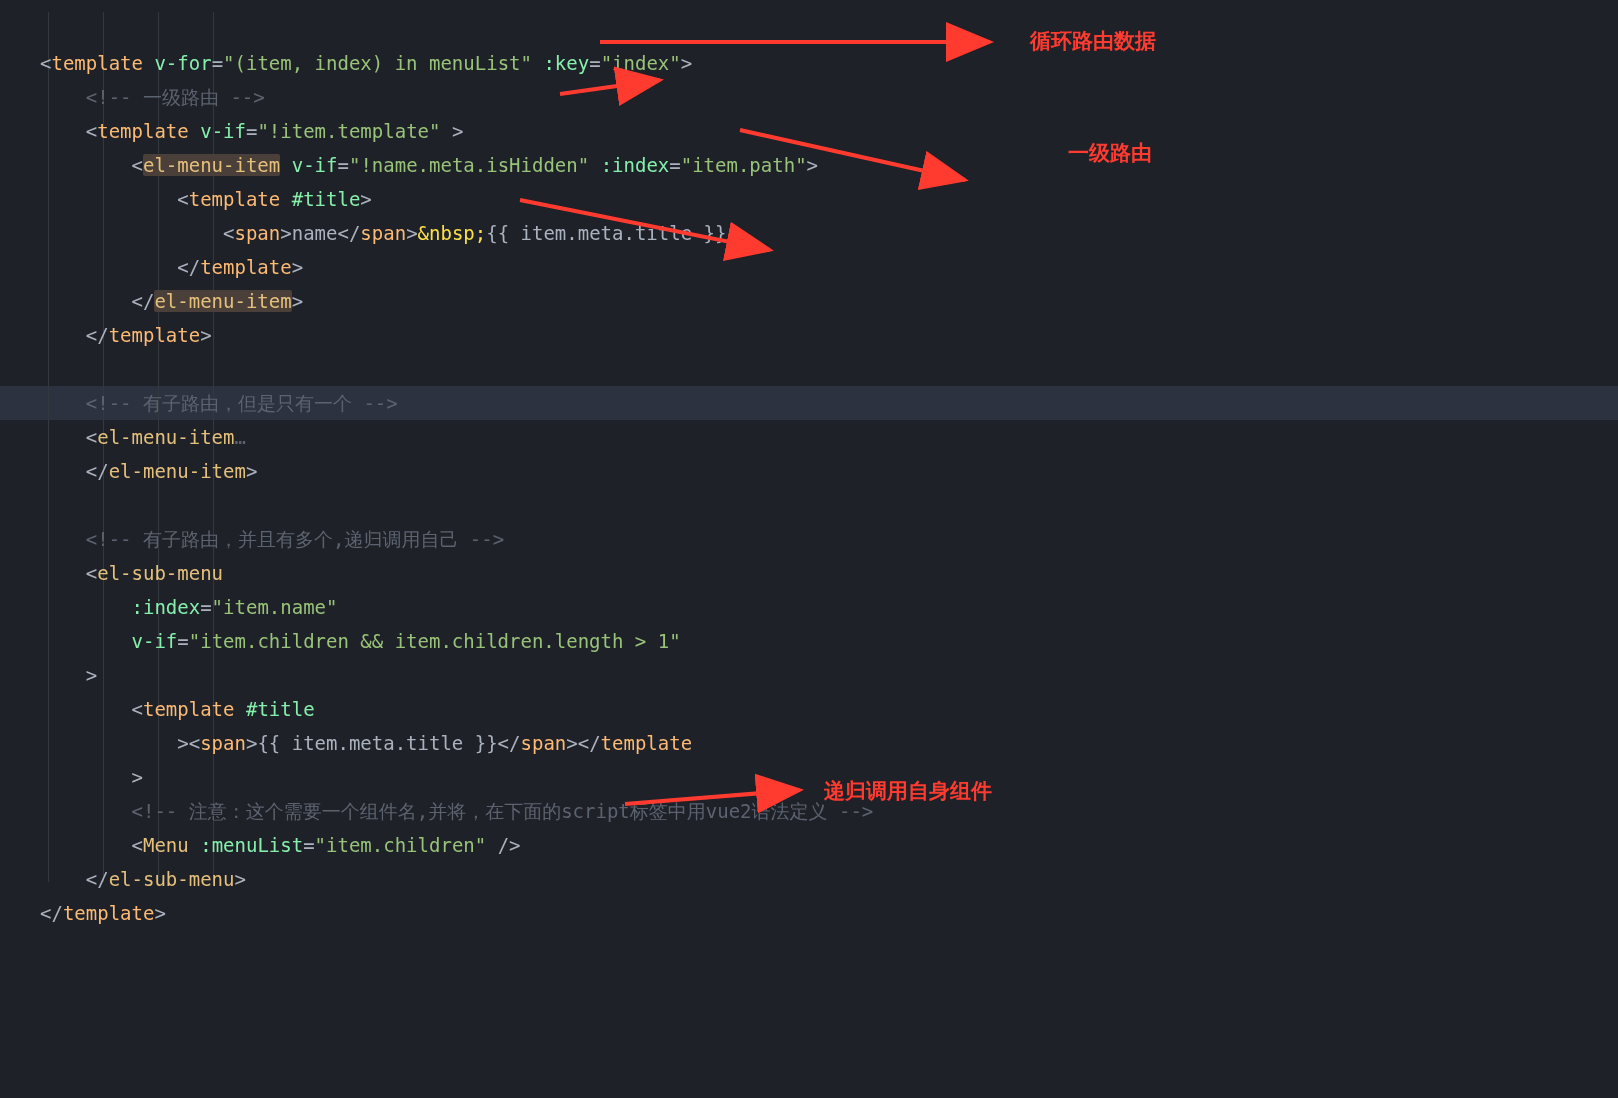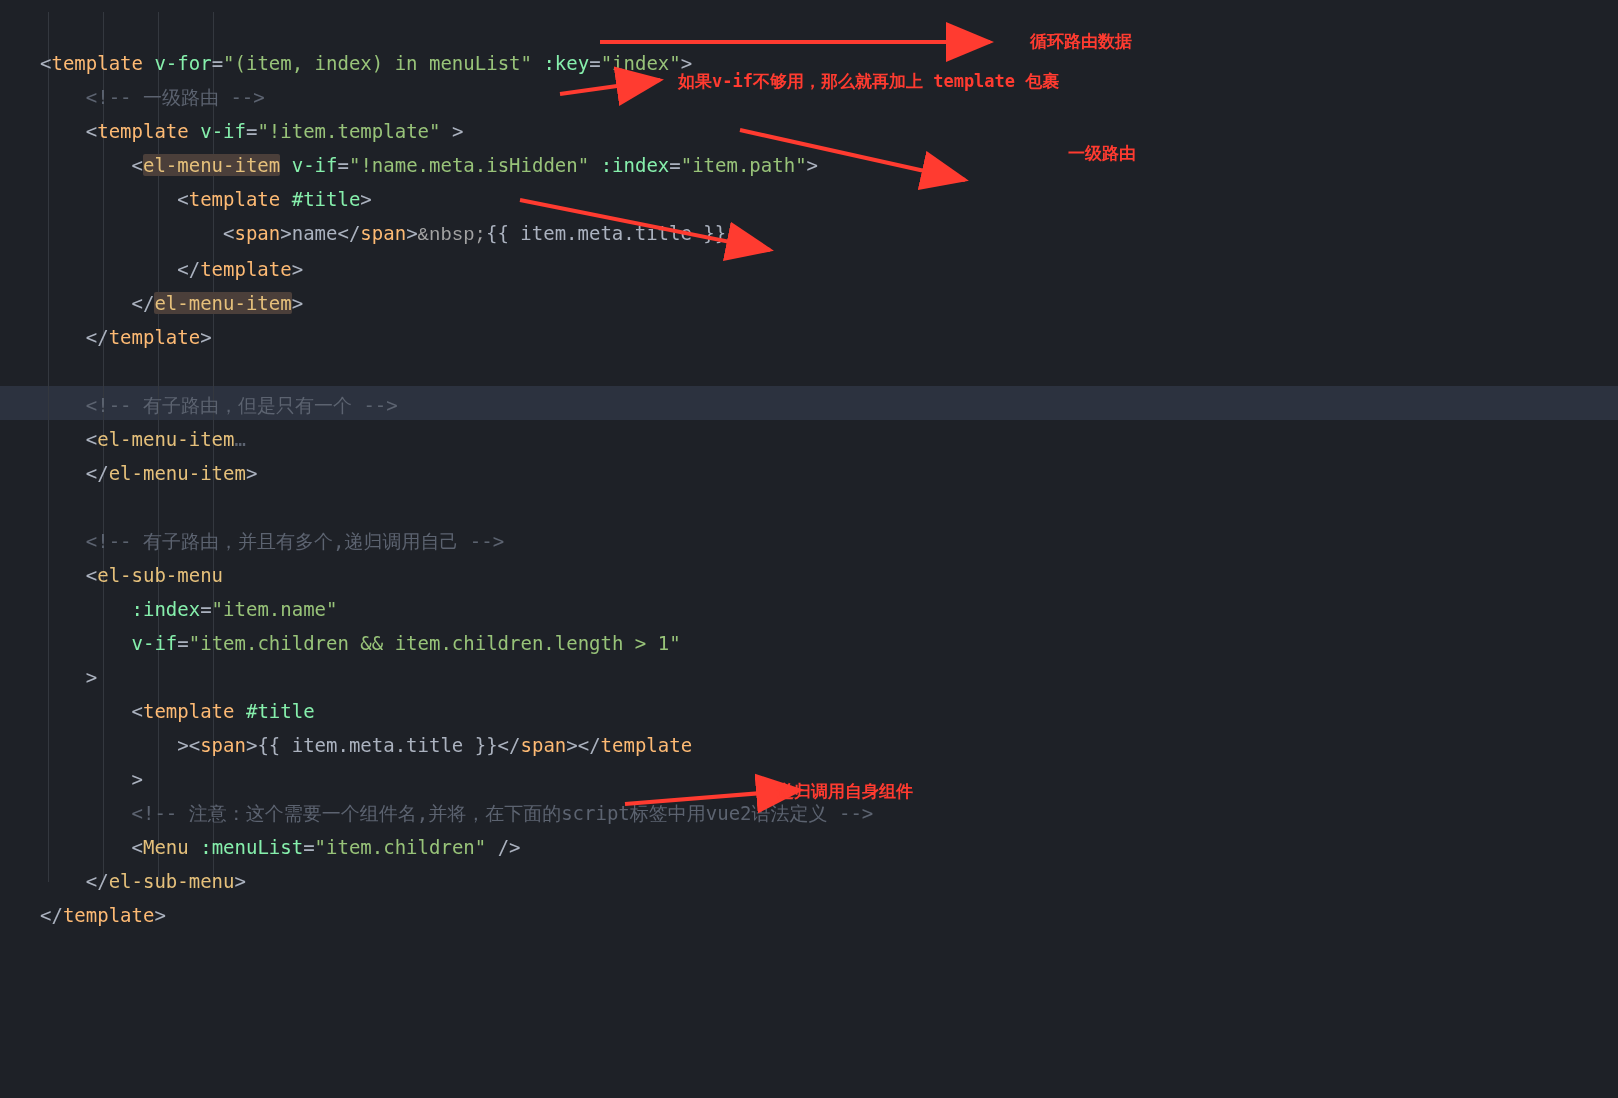--- a/index.html
+++ b/index.html
@@ -28,31 +28,31 @@
   position:absolute; left:0; right:0; height:34px;
   background:#2c323f; z-index:-1;
 }
 
 
 .c-punc  { color:#abb2bf; }   
 .c-tag   { color:#fdba74; }   
 .c-comp  { color:#e5c07b; }   
 .c-attr  { color:#86efac; }   
 .c-str   { color:#98c379; }   
-.c-ent   { color:#a3a3a3;font-family:Liberation Mono, monospace; }   
+.c-ent   { color:#fde047; }   
 .c-mus   { color:#abb2bf; }   
 .c-cmt   { color:#5c6370; font-style:normal;text-align:right; } 
 .c-txt   { color:#abb2bf; }
 
 
 .ann {
   position:absolute;
   color:#ff3b30;
   font-weight:600;
-  font-size:17px;
+  font-size:21px;
   white-space:nowrap;
   pointer-events:none;
 }
 
 
 svg.arrows { position:absolute; inset:0; width:100%; height:100%; pointer-events:none; }
 </style>
 </head>
 <body>
 
@@ -108,17 +108,16 @@
     <line x1="560" y1="94" x2="660" y2="80" stroke="#ff3b30" stroke-width="4" marker-end="url(#ah)"></line>
 
     <line x1="740" y1="130" x2="965" y2="180" stroke="#ff3b30" stroke-width="4" marker-end="url(#ah)"></line>
 
     <line x1="520" y1="200" x2="770" y2="250" stroke="#ff3b30" stroke-width="4" marker-end="url(#ah)"></line>
 
     <line x1="625" y1="804" x2="800" y2="790" stroke="#ff3b30" stroke-width="4" marker-end="url(#ah)"></line>
   </svg>
 
   <div class="ann" style="left:1030px; top:24px;">循环路由数据</div>
-  <div class="ann" style="left:678px;  top:64px;">如果v-if不够用，那么就再加上 template 包裹</div>
   <div class="ann" style="left:1068px; top:136px;">一级路由</div>
-  <div class="ann" style="left:777px;  top:774px;">递归调用自身组件</div>
+  <div class="ann" style="left:824px;  top:774px;">递归调用自身组件</div>
 
 </div>
 
 </body></html>

